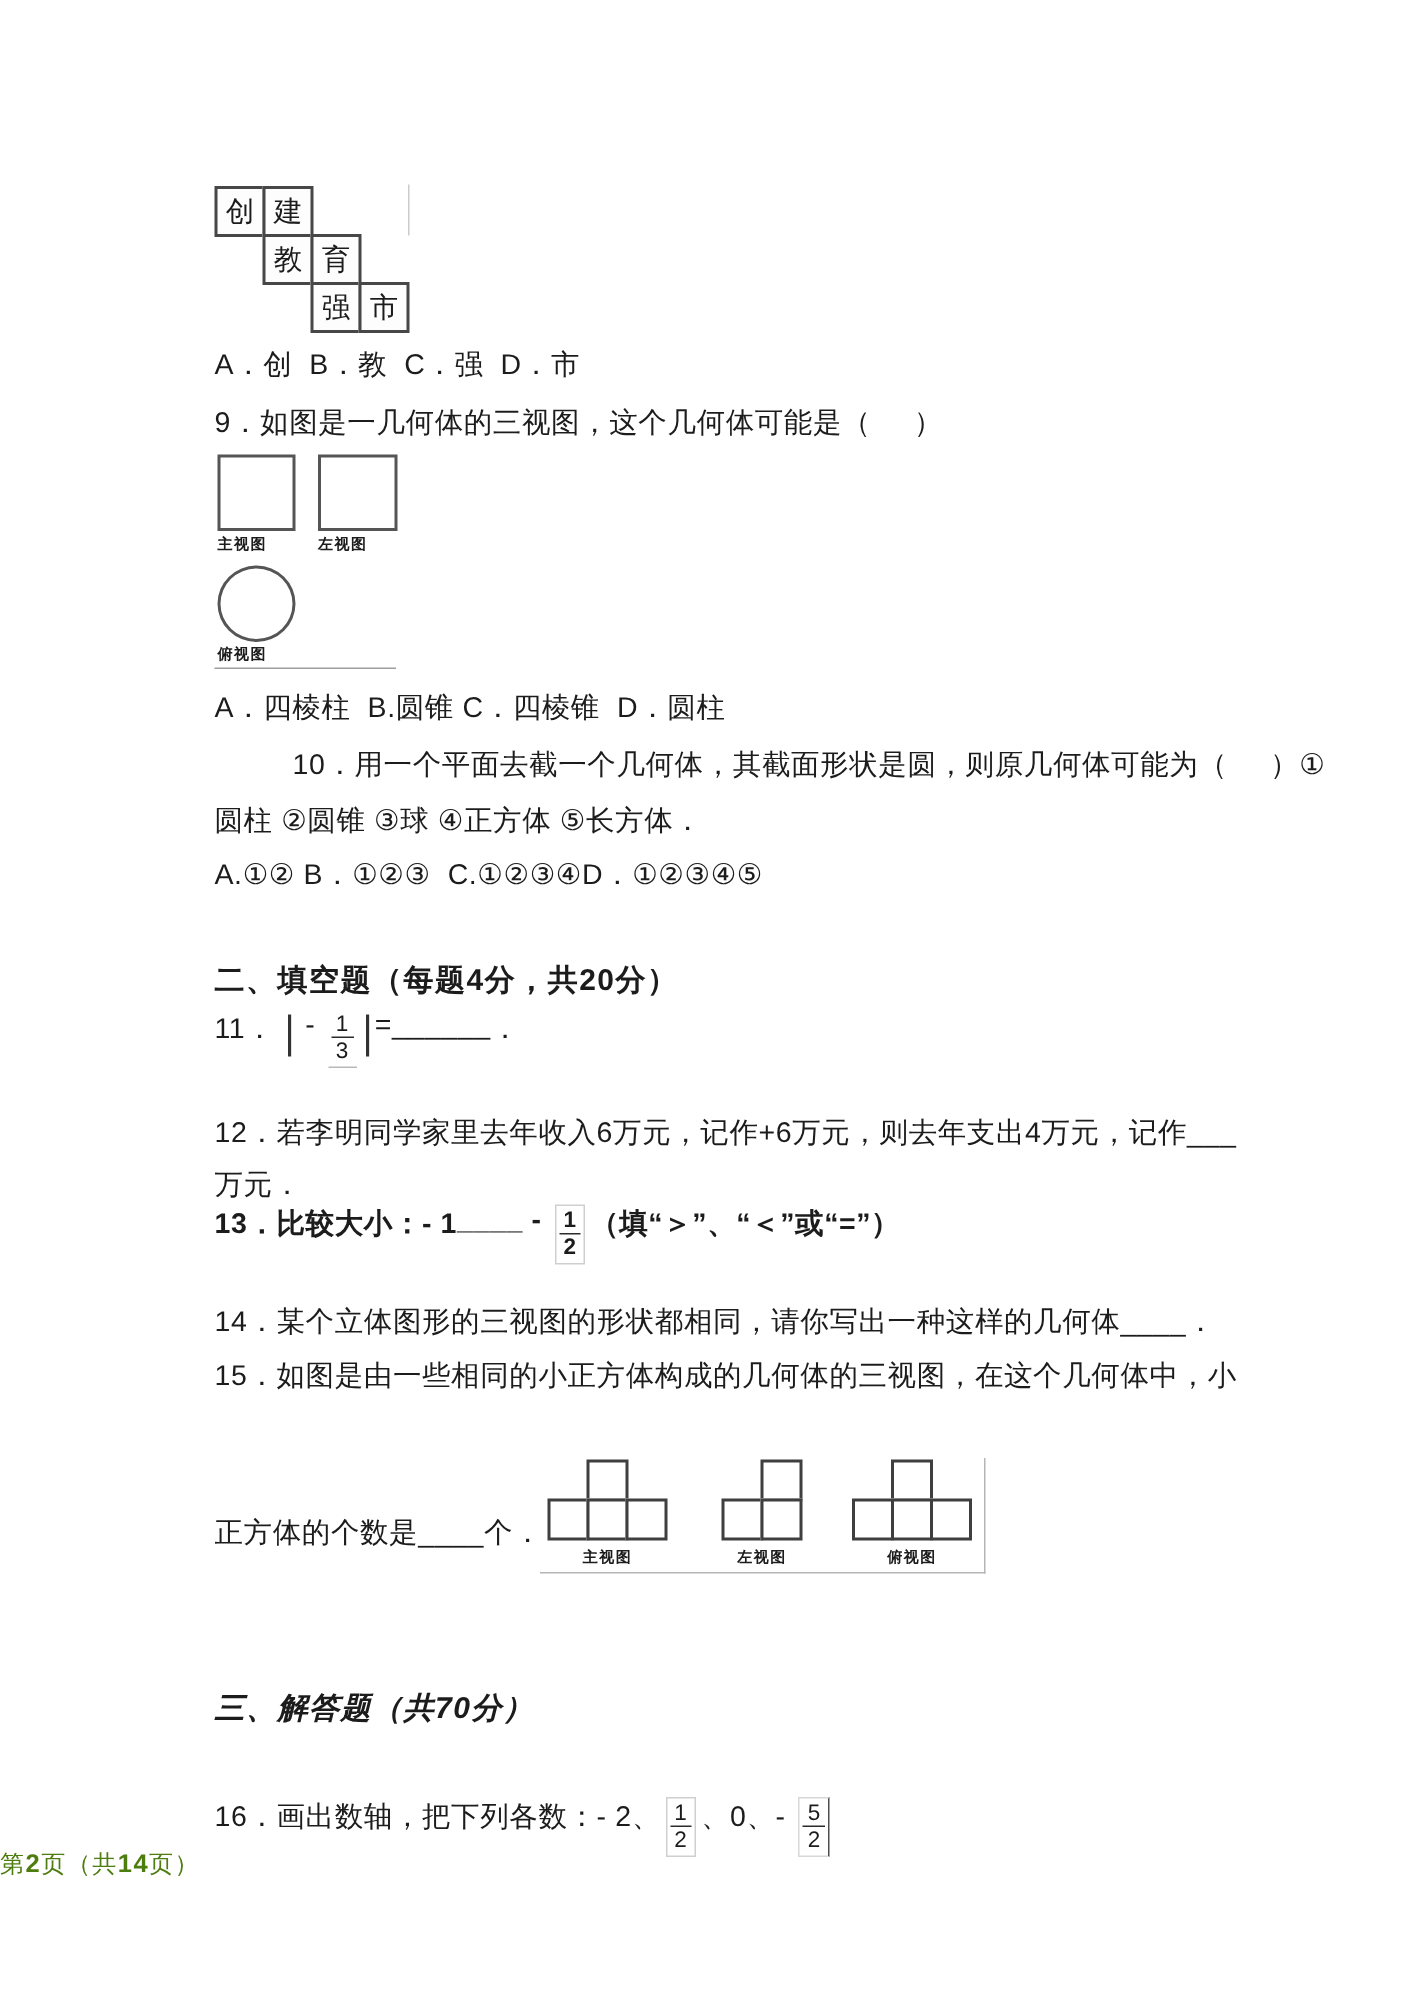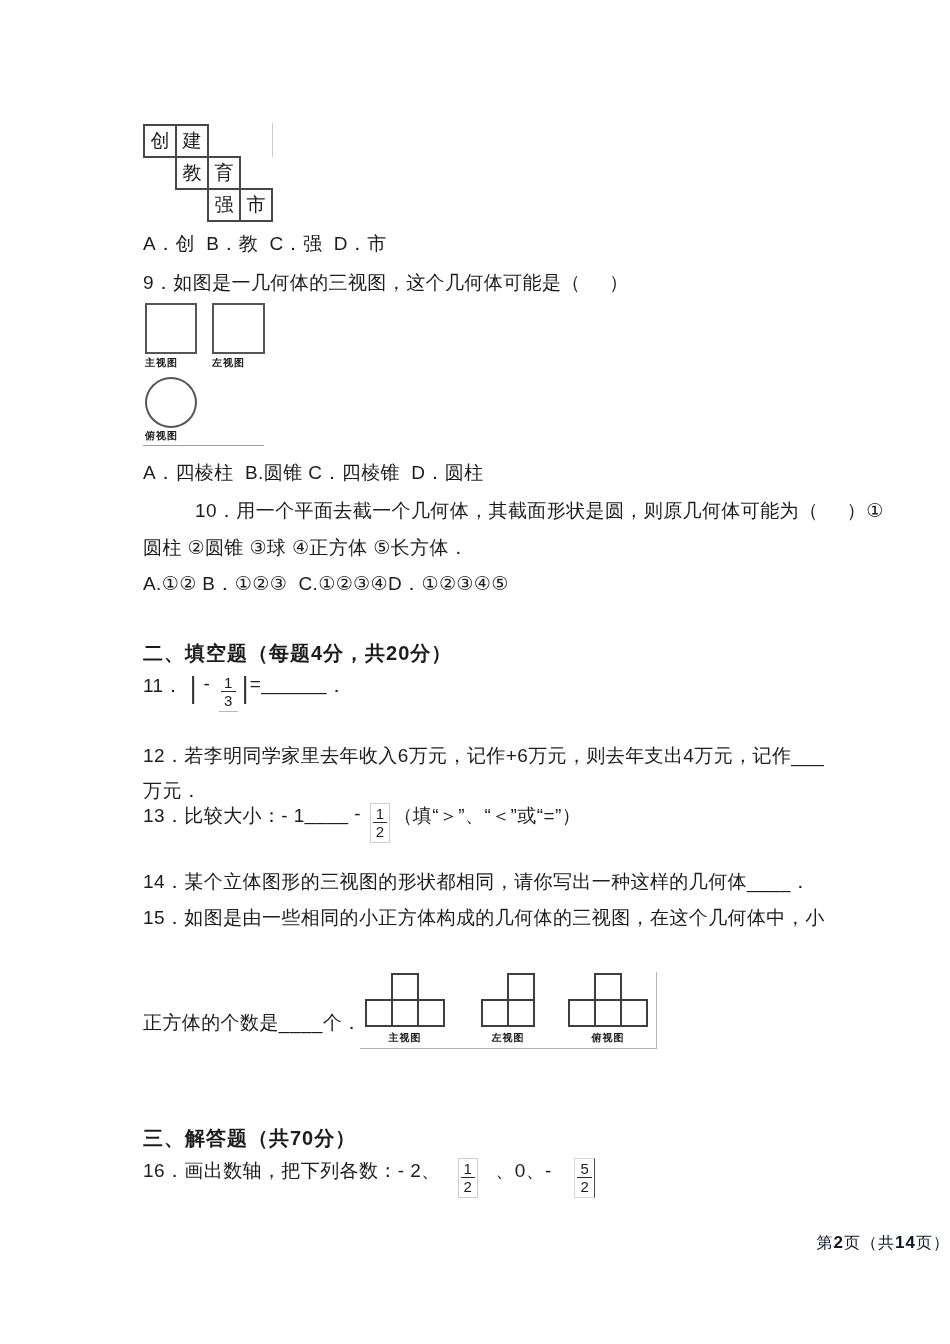--- a/index.html
+++ b/index.html
@@ -20,21 +20,21 @@
   .frac.art-box{border:1px solid #cfcfcf;}
   .frac.art-box-r{border:1px solid #d8d8d8;border-right:1.6px solid #4d4d4d;}
   .absbar{font-size:26px;font-weight:300;transform:scaleY(1.15);padding:0 1px;color:#333;}
   .gcell{position:absolute;width:34px;height:34px;border:2px solid #474747;
          box-sizing:border-box;display:flex;align-items:center;justify-content:center;
          font-size:19px;background:#fdfdfd;}
   .vsq{position:absolute;border:2px solid #555;box-sizing:border-box;background:#fff;}
   .viewlabel{font-size:10px;font-weight:bold;letter-spacing:1px;white-space:pre;}
   .sq{position:absolute;width:28px;height:28px;border:2px solid #3f3f3f;box-sizing:border-box;background:#fff;}
   .grayline{background:#b5b5b5;}
-  .footer{font-size:16px;letter-spacing:1px;text-align:right;color:#0f172a;padding-left:24px;}
+  .footer{font-size:16px;letter-spacing:1px;text-align:left;color:#4d7c0f;}
   .footer b{font-size:17px;}
 </style>
 </head>
 <body>
 
 <div class="abs" style="left:0;top:0;">
   <div class="gcell" style="left:143px;top:124px;">创</div>
   <div class="gcell" style="left:175px;top:124px;">建</div>
   <div class="gcell" style="left:175px;top:156px;">教</div>
   <div class="gcell" style="left:207px;top:156px;">育</div>
@@ -76,21 +76,21 @@
   </span>
   <span class="absbar">|</span>
   <span>=</span>
   <span>______</span>
   <span>．</span>
 </div>
 
 <div class="abs line" style="left:143px;top:744px;">12．若李明同学家里去年收入6万元，记作+6万元，则去年支出4万元，记作___</div>
 <div class="abs line" style="left:143px;top:779px;">万元．</div>
 
-<div class="abs flexline" style="left:143px;top:803px;height:42px;">
+<div class="abs flexline" style="left:143px;top:803px;height:42px;font-weight:bold;">
   <span>13．比较大小：- 1</span>
   <span>____</span>
   <span> - </span>
   <span class="frac art-box">
     <span class="fn">1</span>
     <span class="fd">2</span>
   </span>
   <span>（填“＞”、“＜”或“=”）</span>
 </div>
 
@@ -121,23 +121,23 @@
     <div class="sq" style="left:0;top:26px;"></div>
     <div class="sq" style="left:26px;top:26px;"></div>
     <div class="sq" style="left:52px;top:26px;"></div>
   </div>
   <div class="abs viewlabel" style="left:568px;top:1031px;width:80px;text-align:center;">俯视图</div>
 
   <div class="abs grayline" style="left:360px;top:1048px;width:297px;height:1px;"></div>
   <div class="abs grayline" style="left:656px;top:972px;width:1px;height:77px;"></div>
 </div>
 
-<div class="abs sec-header" style="left:143px;top:1125px;">三、解答题（共70分）</div>
+<div class="abs sec-header" style="left:143px;top:1125px;font-style:italic;">三、解答题（共70分）</div>
 
-<div class="abs flexline" style="left:143px;top:1158px;height:46px;gap:14px;">
+<div class="abs flexline" style="left:143px;top:1198px;height:46px;">
   <span>16．画出数轴，把下列各数：- 2、</span>
   <span class="frac art-box">
     <span class="fn">1</span>
     <span class="fd">2</span>
   </span>
   <span>、0、- </span>
   <span class="frac art-box-r">
     <span class="fn">5</span>
     <span class="fd">2</span>
   </span>

